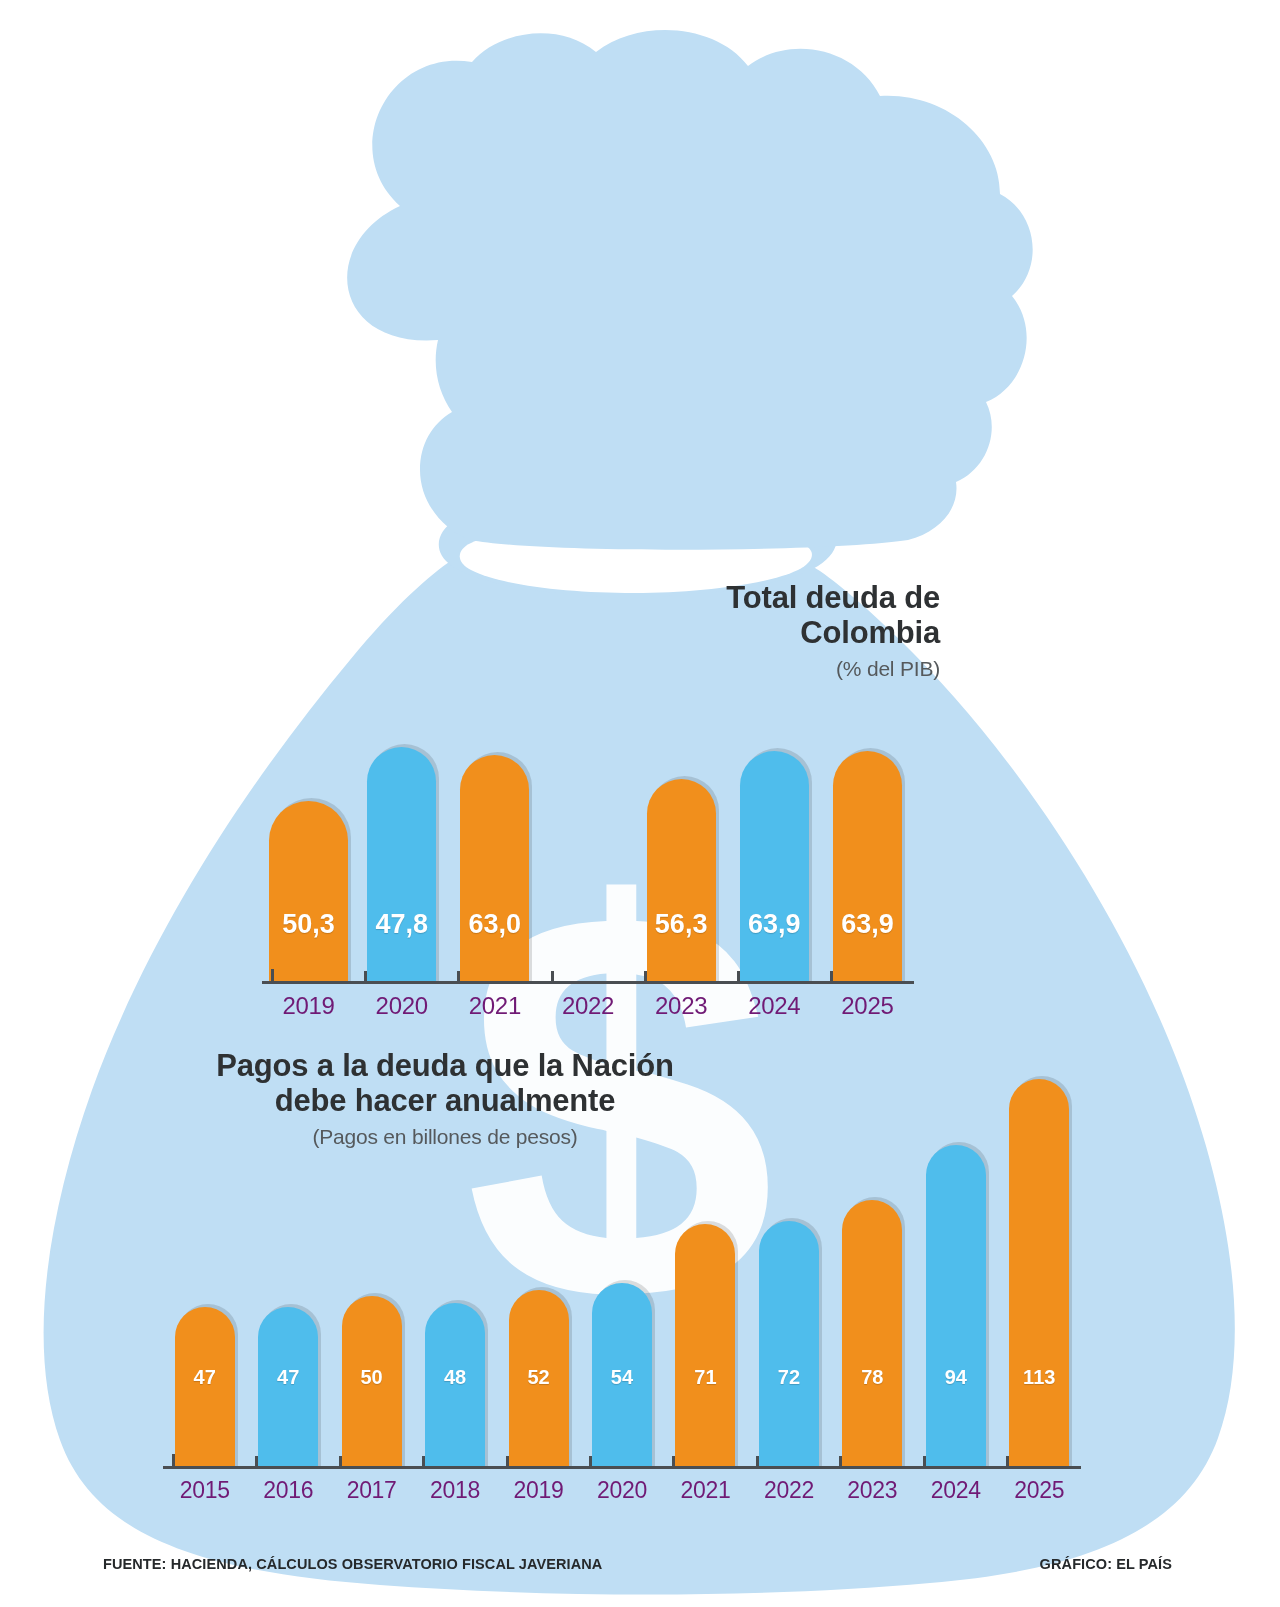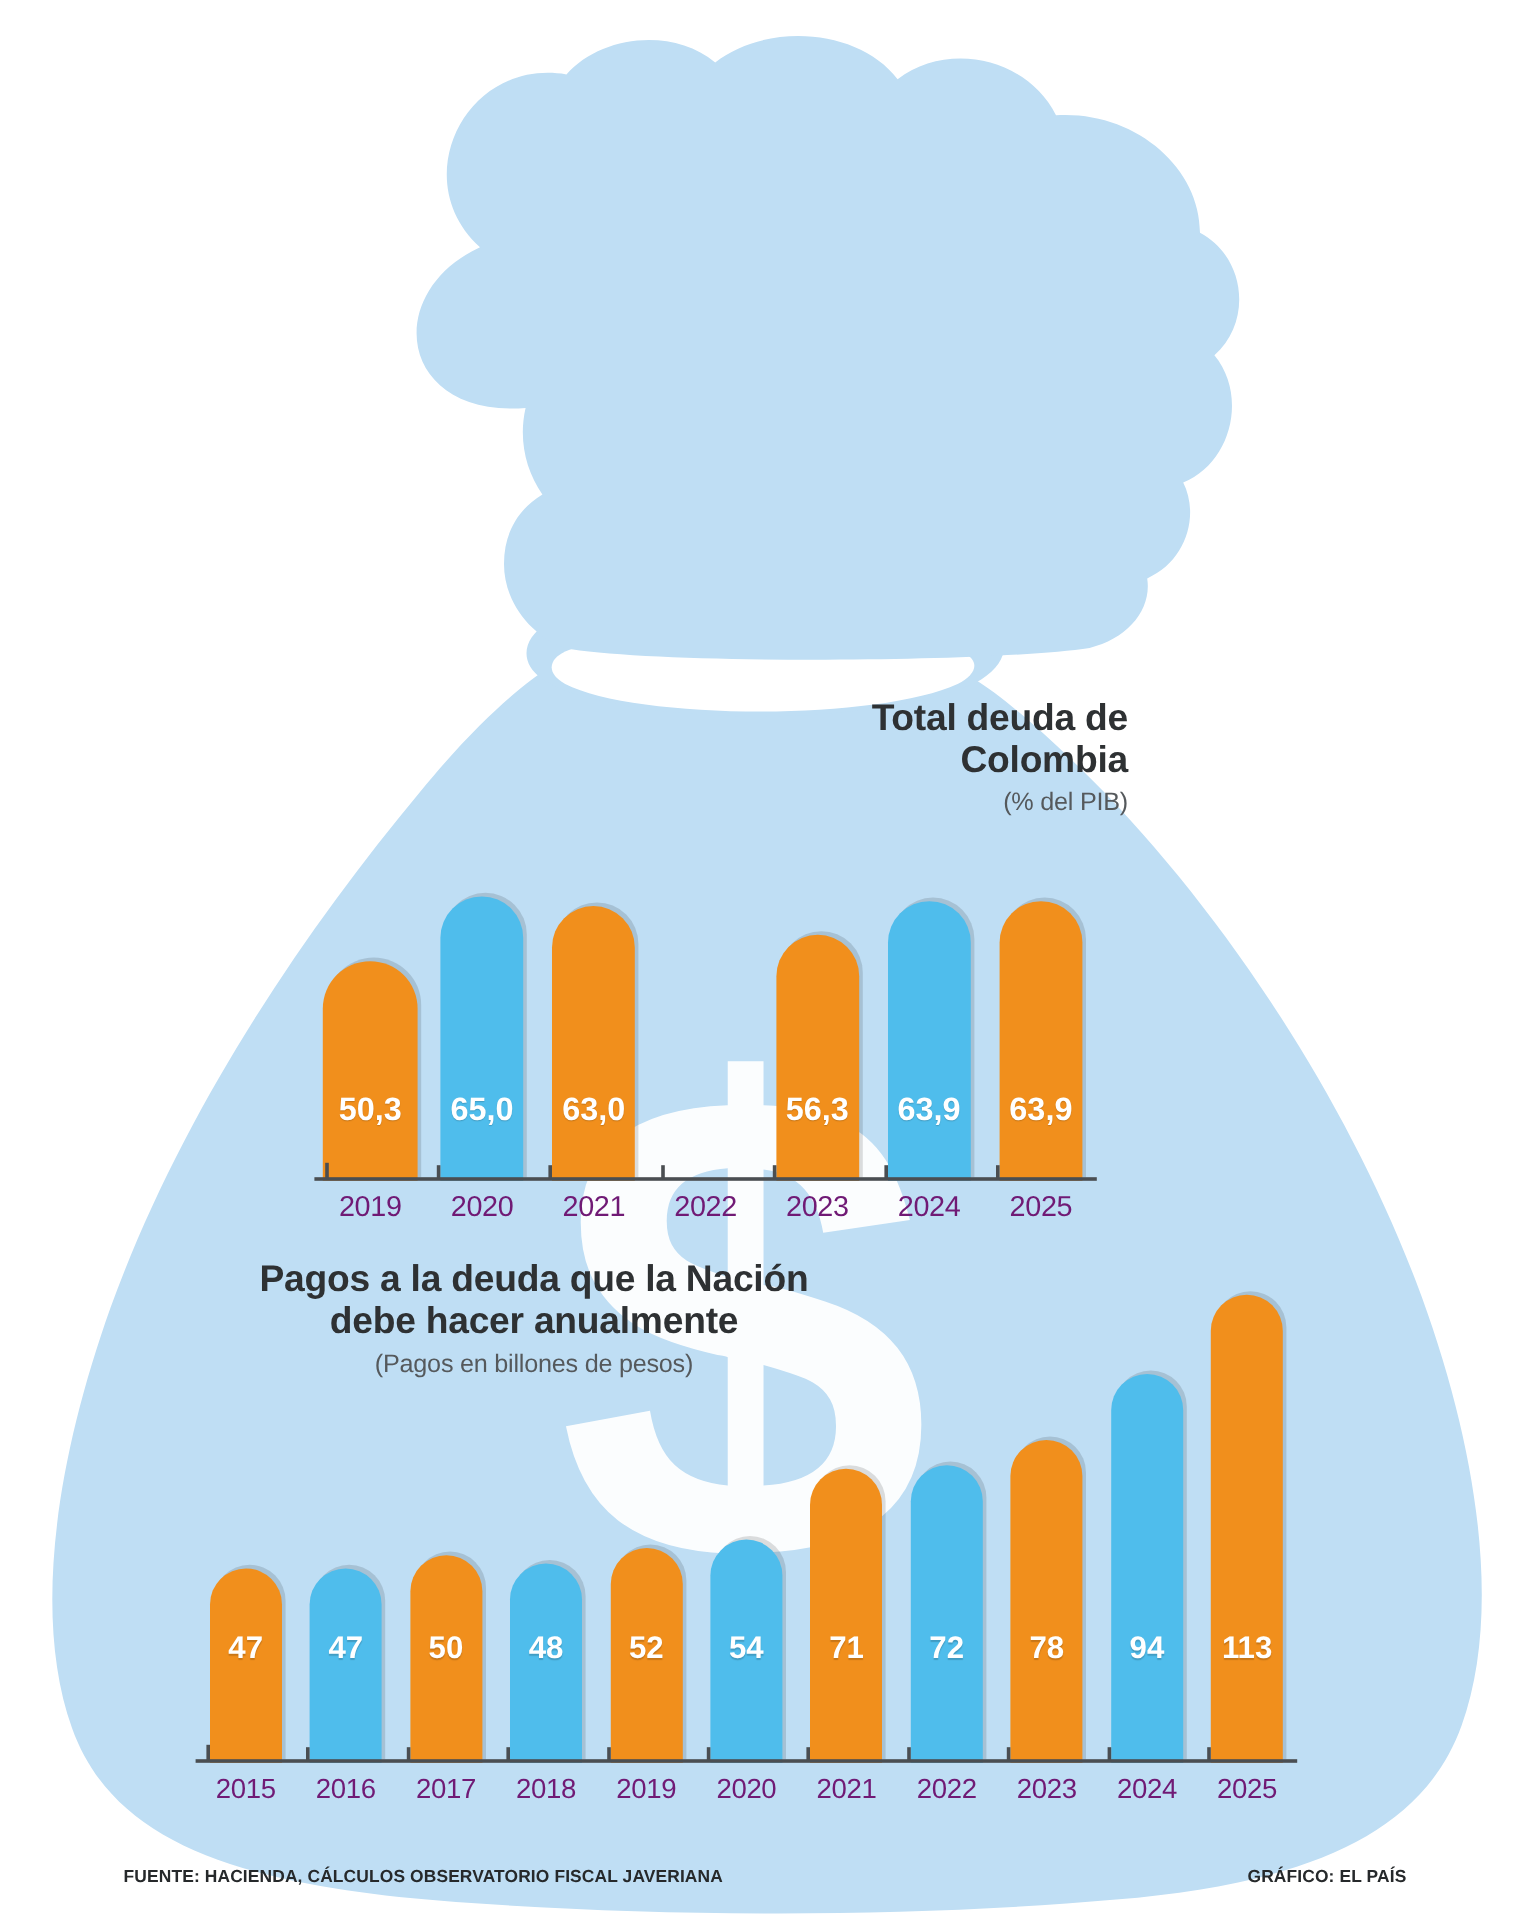--- a/index.html
+++ b/index.html
@@ -99,21 +99,21 @@
   .bar.blue   { background: #4FBDEC; }
 
   .bar-value {
     color: #ffffff;
     font-weight: bold;
     text-shadow: 0 1px 1px rgba(0,0,0,0.18);
     position: absolute;
     white-space: nowrap;
   }
   #chart-1 .bar-value { font-size: 27px; bottom: 44px; }
-  #chart-2 .bar-value { font-size: 26px; bottom: 80px; }
+  #chart-2 .bar-value { font-size: 20px; bottom: 80px; }
 
   
   .axis {
     position: absolute;
     left: 0; right: 0;
     height: 3px;
     background: #4a4e52;
   }
   #chart-1 .axis { bottom: 46px; }
   #chart-2 .axis { bottom: 46px; }
@@ -235,21 +235,21 @@
 
     <div class="chart" id="chart-1">
       <div class="plot">
           <div class="bar-slot" style="left: 0px; width: 93.1429px;">
             <div class="bar orange" title="2019: 50,3" style="width: 79px; height: 183.144px;">
               <span class="bar-value">50,3</span>
             </div>
           </div>
           <div class="bar-slot" style="left: 93.1429px; width: 93.1429px;">
             <div class="bar blue" title="2020: 65,0" style="width: 68.9257px; height: 236.667px;">
-              <span class="bar-value">65,0</span>
+              <span class="bar-value">47,8</span>
             </div>
           </div>
           <div class="bar-slot" style="left: 186.286px; width: 93.1429px;">
             <div class="bar orange" title="2021: 63,0" style="width: 68.9257px; height: 229.385px;">
               <span class="bar-value">63,0</span>
             </div>
           </div>
           <div class="bar-slot" style="left: 372.571px; width: 93.1429px;">
             <div class="bar orange" title="2023: 56,3" style="width: 68.9257px; height: 204.99px;">
               <span class="bar-value">56,3</span>

